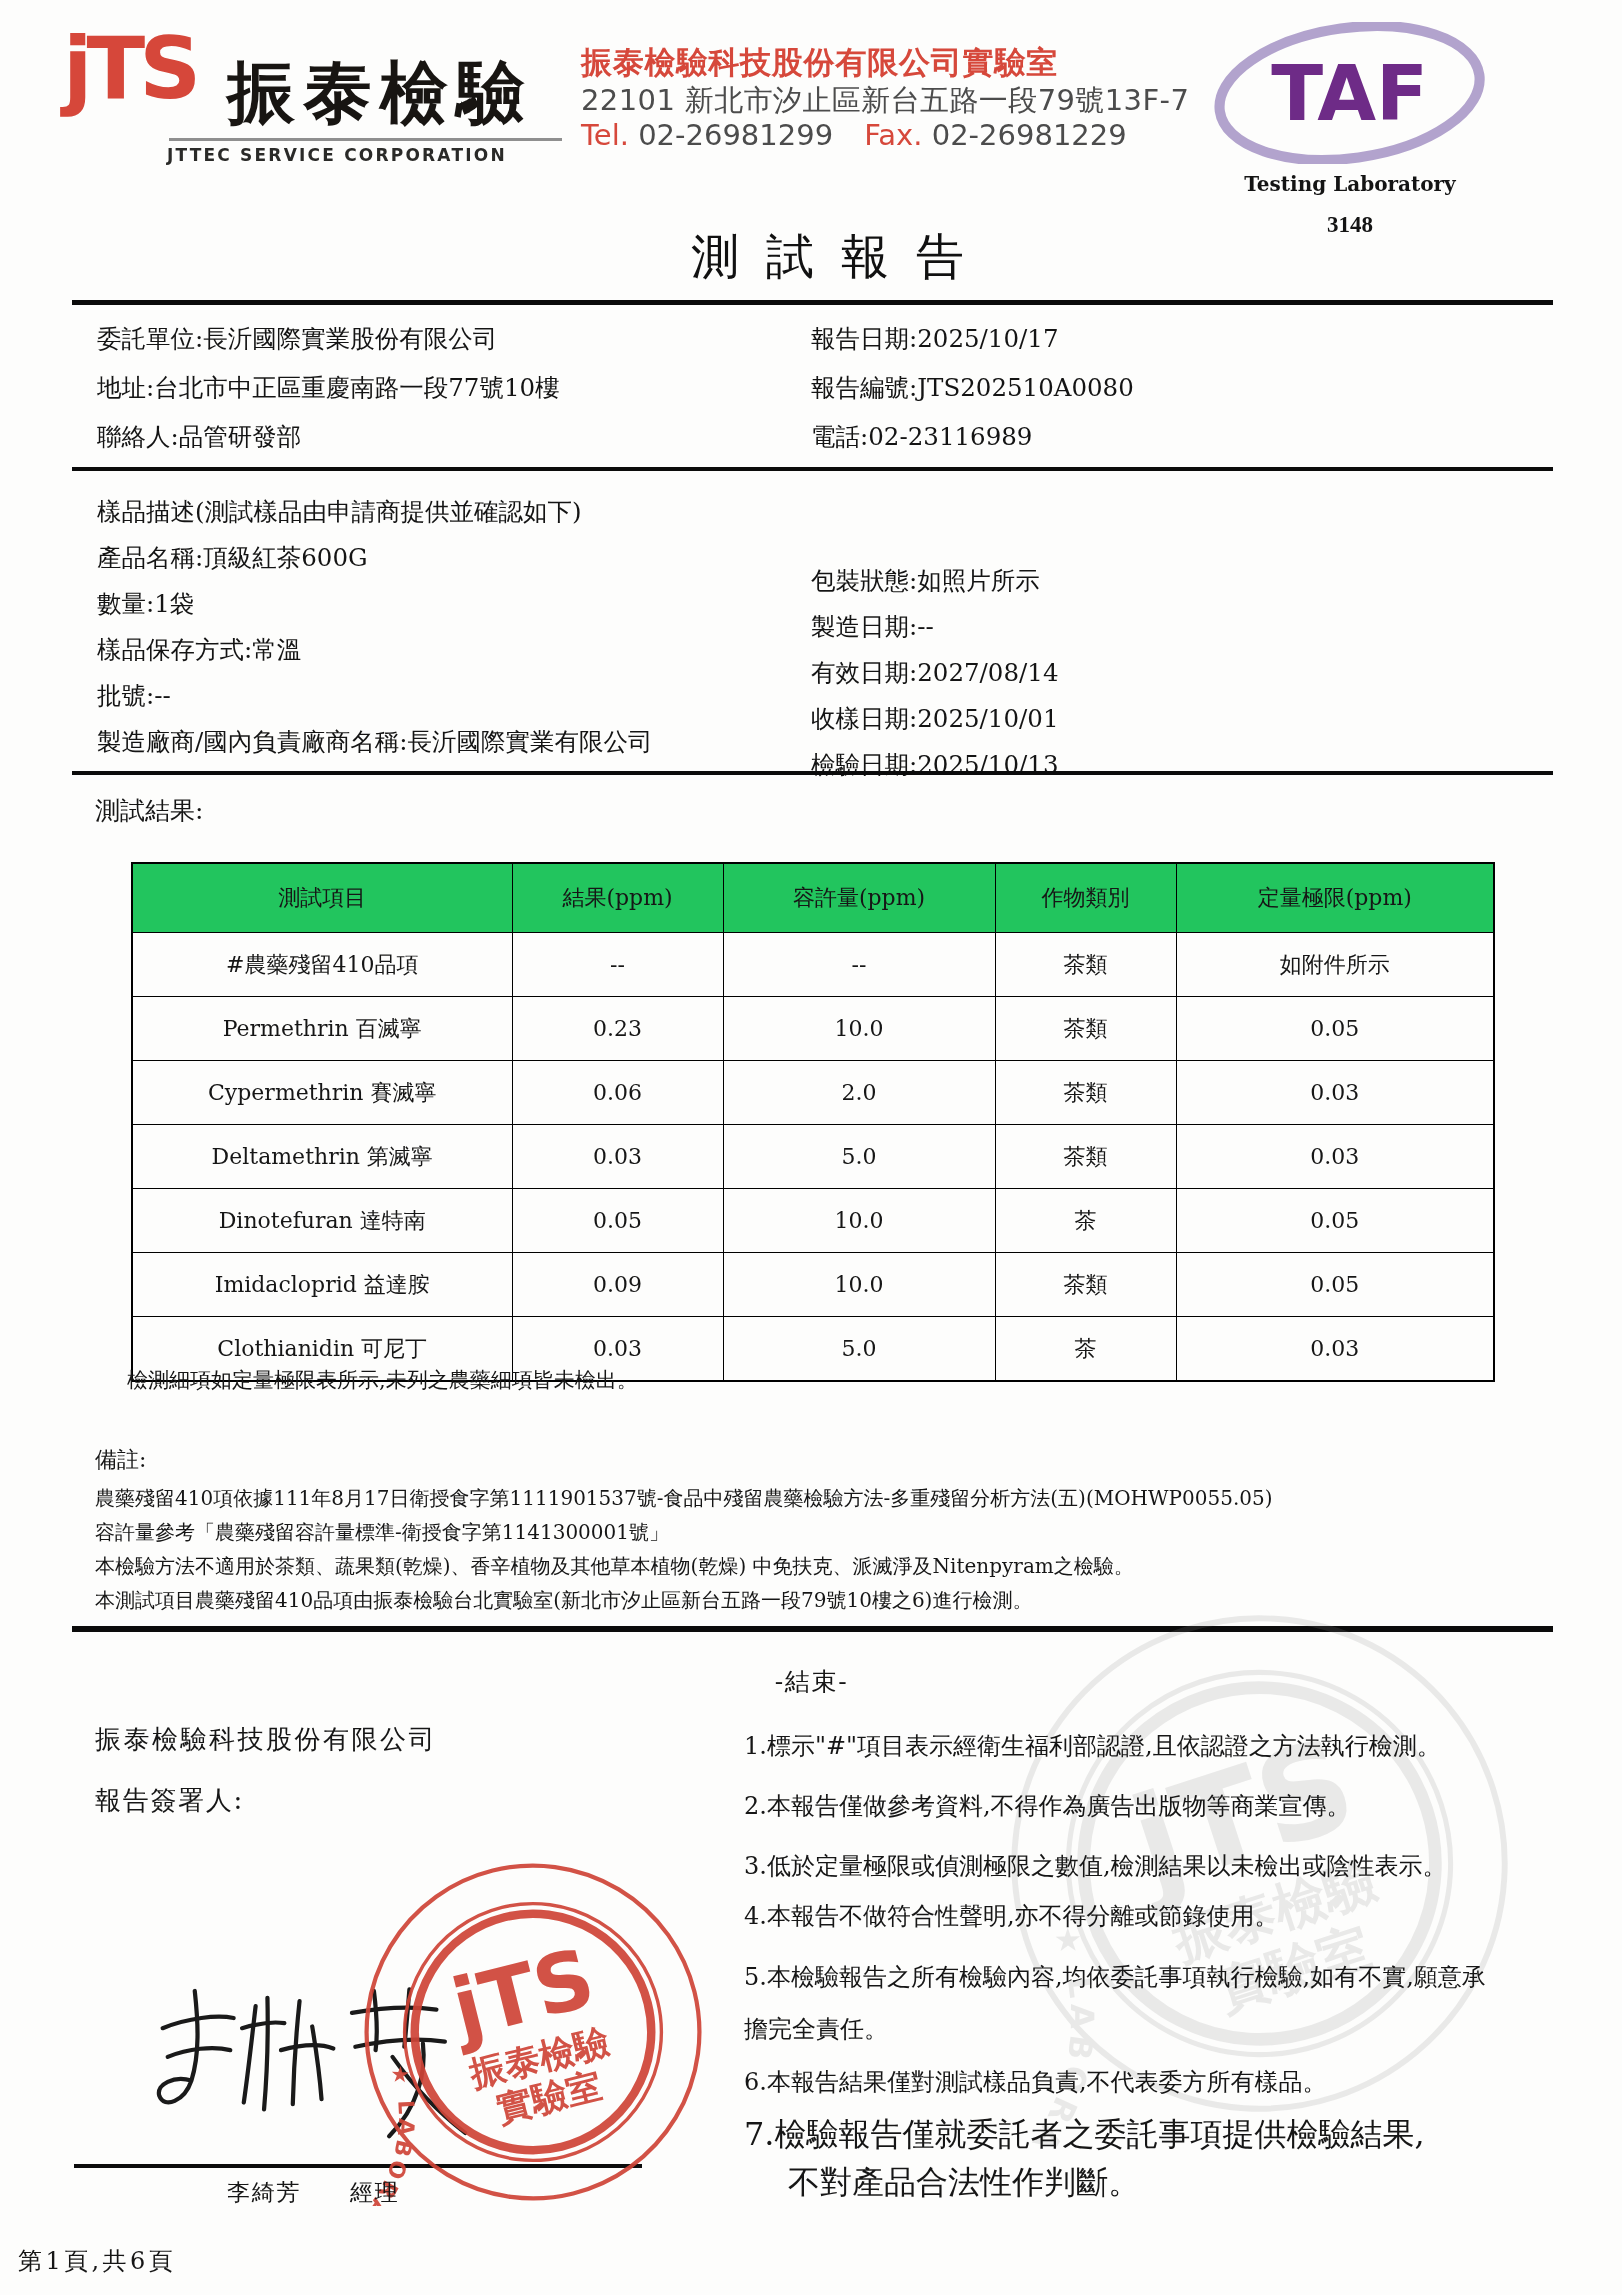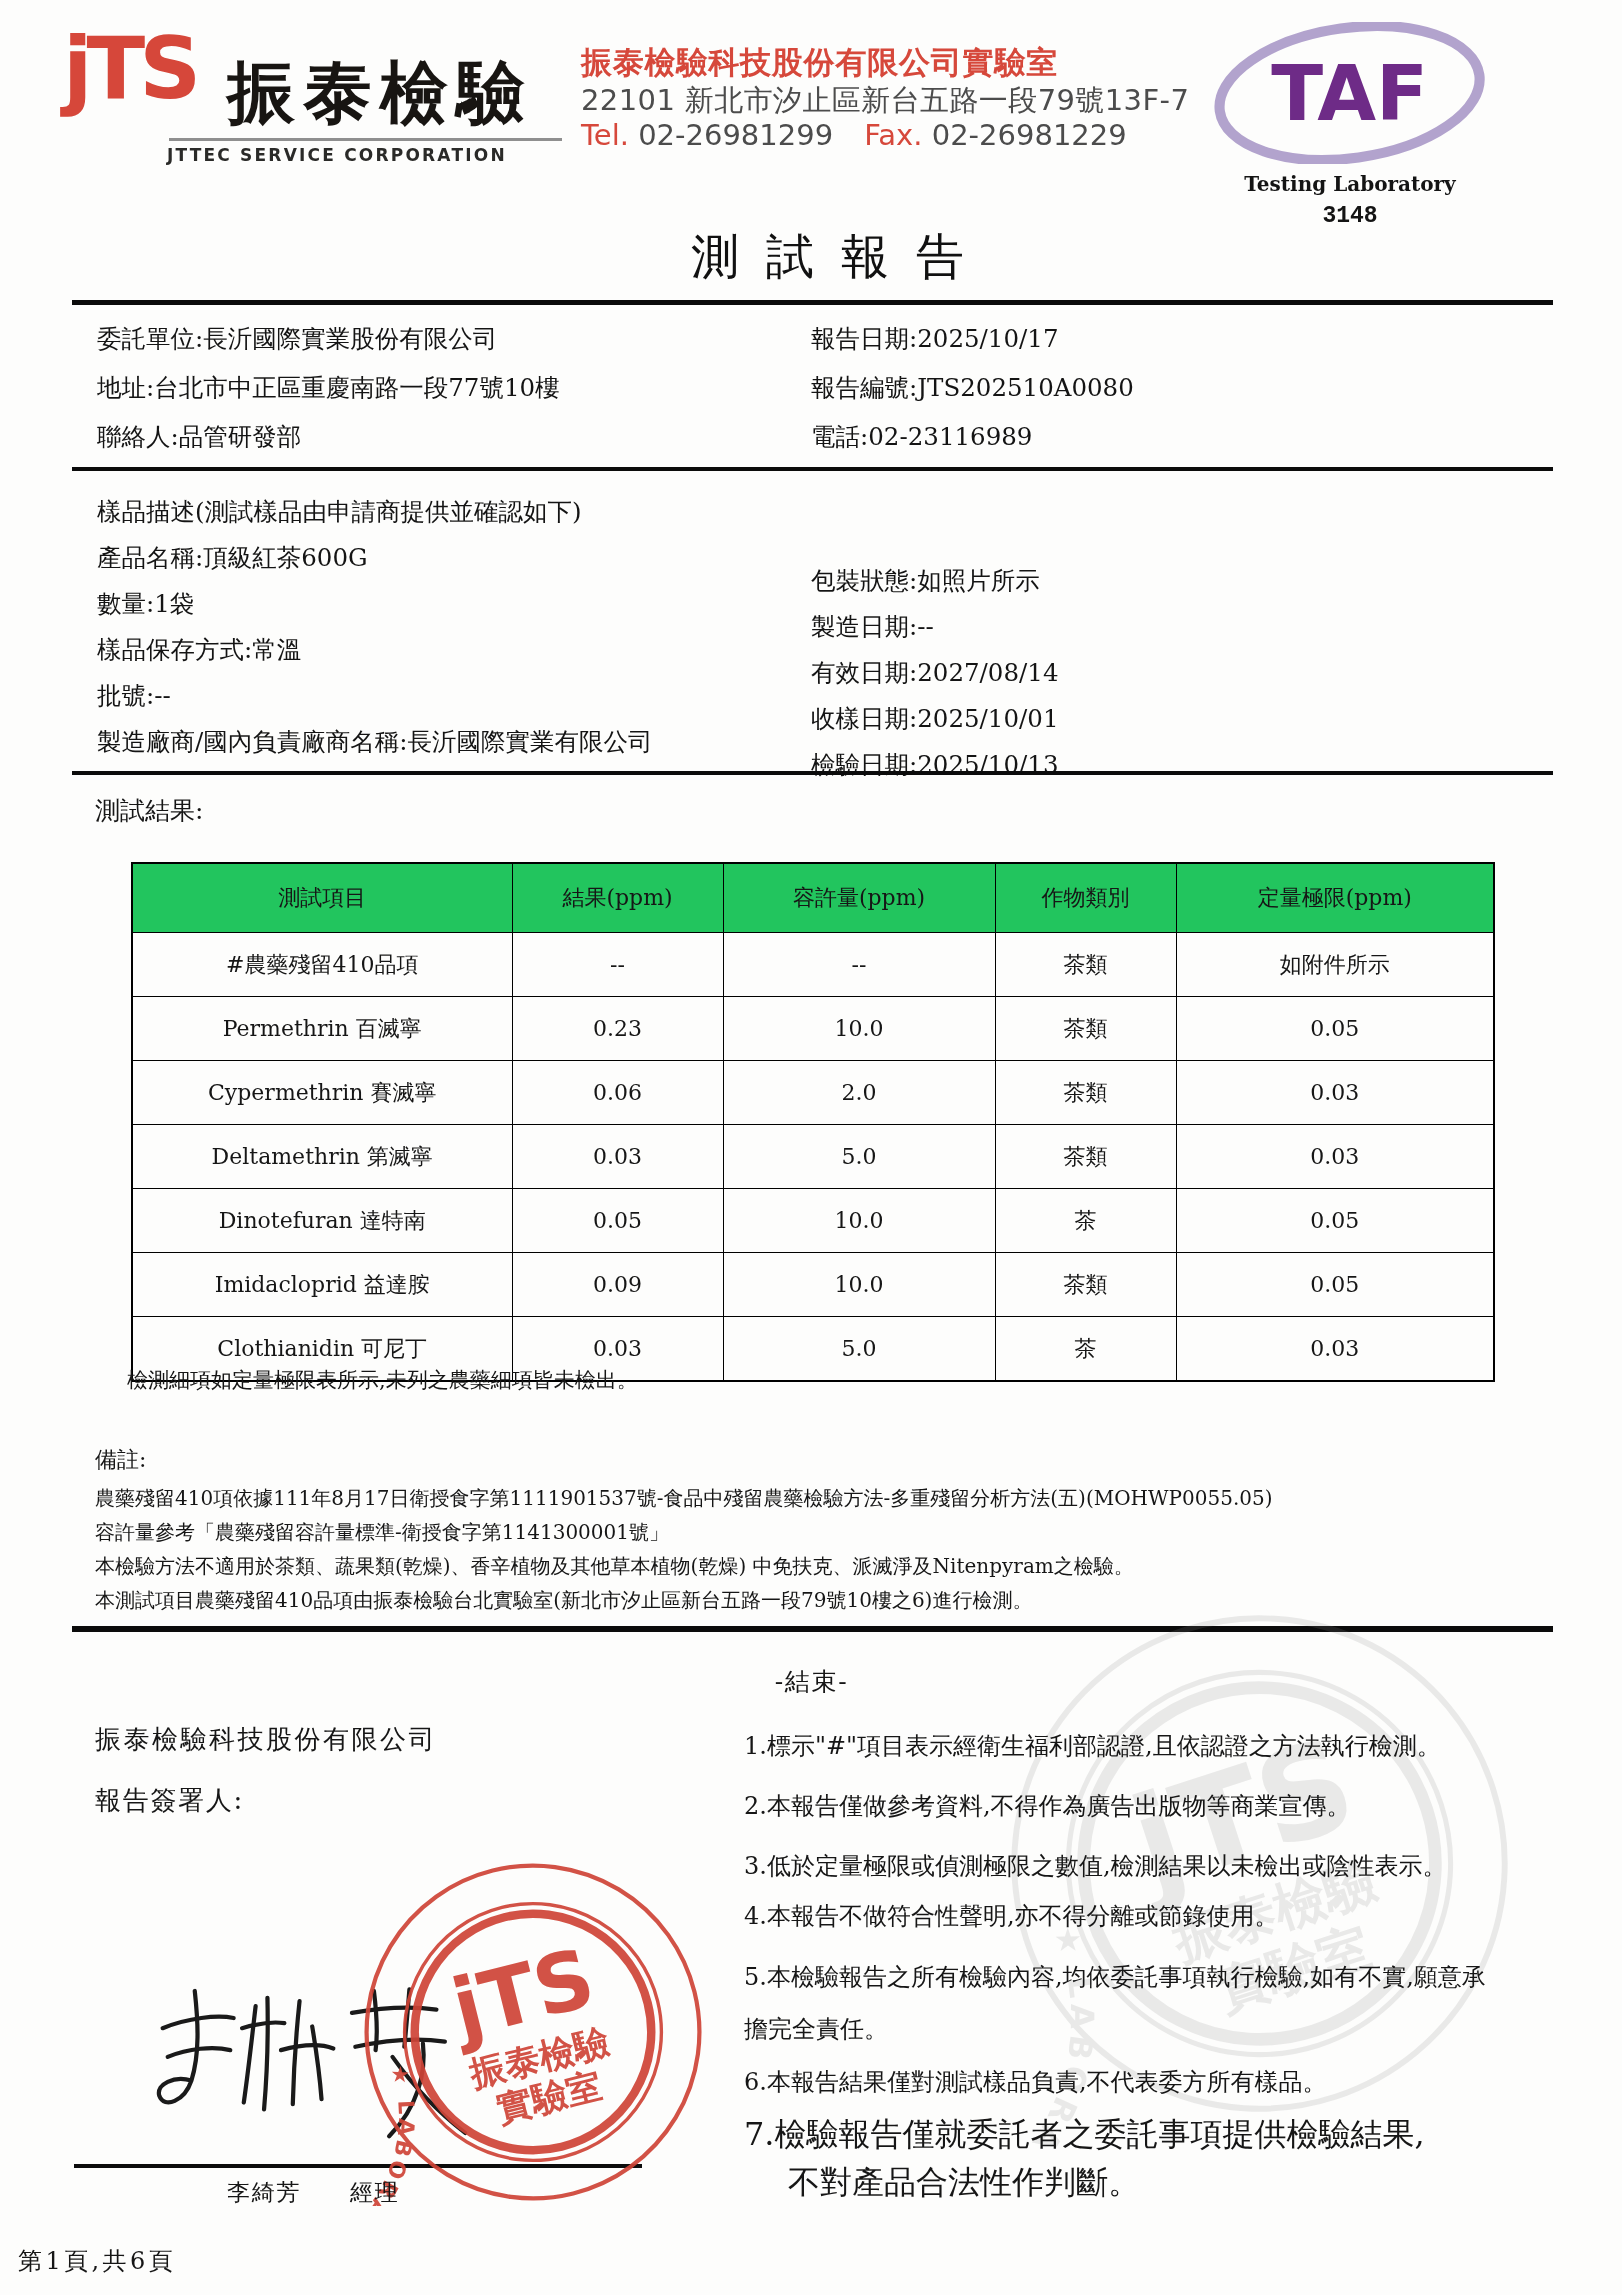--- a/index.html
+++ b/index.html
@@ -19,21 +19,21 @@
   .lab-company{left:581px;top:42px;font-family:"DejaVu Sans",sans-serif;font-weight:bold;
     font-size:31px;color:#d6483b;letter-spacing:0.8px;}
   .lab-address{left:581px;top:81px;font-family:"DejaVu Sans",sans-serif;
     font-size:29px;color:#4c4c4c;letter-spacing:0.4px;}
   .lab-telfax{left:581px;top:118px;font-family:"DejaVu Sans",sans-serif;
     font-size:29px;color:#4c4c4c;}
   .red{color:#d6483b;}
   .telnum{margin-right:22px;}
   .taf-box{left:1204px;top:22px;width:292px;text-align:center;}
   .taf-caption{font-family:"DejaVu Serif",serif;font-weight:bold;font-size:20px;margin-top:5px;color:#141414;}
-  .taf-number{font-family:Liberation Mono, monospace;font-weight:bold;font-size:23px;margin-top:7px;color:#141414;}
+  .taf-number{font-family:Liberation Serif, serif;font-weight:bold;font-size:23px;margin-top:16px;color:#141414;}
   
   .doc-title{left:16px;top:225px;width:1623px;text-align:center;font-size:48px;
     letter-spacing:27px;text-indent:27px;color:#111;}
   .rule{left:72px;width:1481px;background:#0b0b0b;}
   .rule1{top:300px;height:5px;}
   .rule2{top:467px;height:4.2px;}
   .rule3{top:771px;height:4.2px;}
   .rule4{top:1626px;height:6px;}
   
   .fields{font-size:24.5px;color:#141414;}

